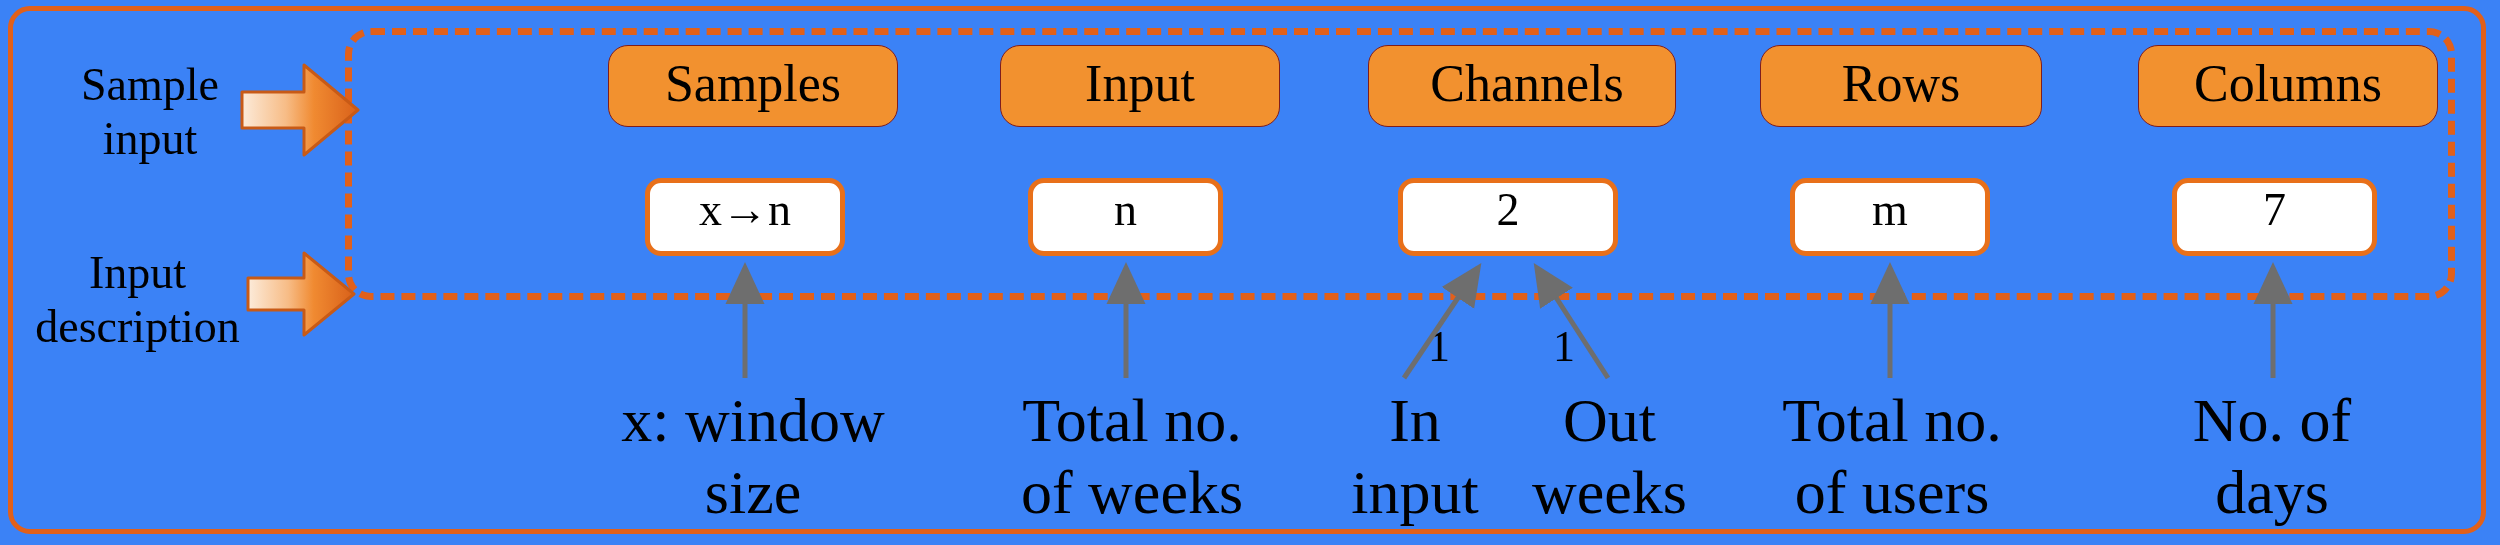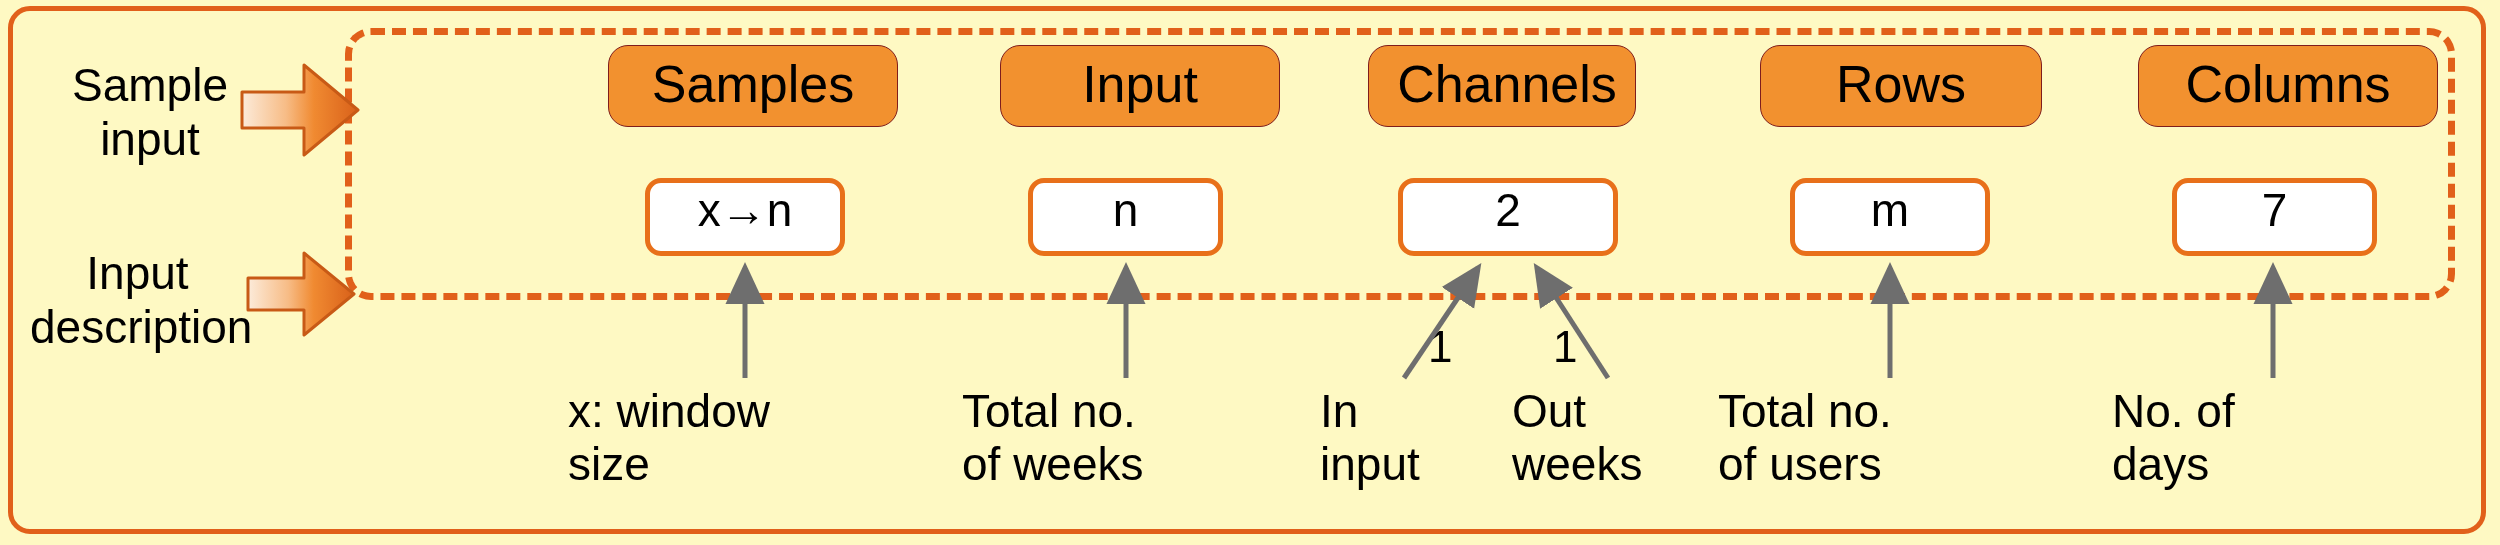--- a/index.html
+++ b/index.html
@@ -4,22 +4,22 @@
 <style>
   html, body {
     margin: 0;
     padding: 0;
     background: #ffffff;
   }
   #stage {
     position: relative;
     width: 2500px;
     height: 545px;
-    background: #fef9c3;
-    font-family: Liberation Sans, sans-serif;
+    background: #3b82f6;
+    font-family: Liberation Serif, serif;
     overflow: hidden;
   }
 
   
   .outer-frame {
     position: absolute;
     left: 8px;
     top: 6px;
     width: 2478px;
     height: 528px;
@@ -88,23 +88,23 @@
     justify-content: center;
     color: #000000;
     font-size: 46px;
     line-height: 1;
     padding-bottom: 14px;
   }
 
   
   .desc {
     position: absolute;
-    text-align: left;
-    color: #000000;
-    font-size: 46px;
+    text-align: center;
+    color: #000000;
+    font-size: 62px;
     line-height: 1.16;
     white-space: pre-line;
   }
 
   
   .conn-label {
     position: absolute;
     color: #000000;
     font-size: 44px;
     line-height: 1;
@@ -164,21 +164,21 @@
   <div class="head-box" style="left:608px; top:45px;  width:290px; height:82px;">Samples</div>
   <div class="val-box" style="left:645px; top:178px; width:200px; height:78px;">x→n</div>
   <div class="desc" style="left:568px; top:385px; width:370px;">x: window
 size</div>
 
   <div class="head-box" style="left:1000px; top:45px;  width:280px; height:82px;">Input</div>
   <div class="val-box" style="left:1028px; top:178px; width:195px; height:78px;">n</div>
   <div class="desc" style="left:962px; top:385px; width:340px;">Total no.
 of weeks</div>
 
-  <div class="head-box" style="left:1368px; top:45px;  width:268px; height:82px;padding-left:10px;">Channels</div>
+  <div class="head-box" style="left:1368px; top:45px;  width:308px; height:82px;padding-left:10px;">Channels</div>
   <div class="val-box" style="left:1398px; top:178px; width:220px; height:78px;">2</div>
 
   <div class="conn-label" style="left:1428px; top:325px;">1</div>
   <div class="conn-label" style="left:1553px; top:325px;">1</div>
 
   <div class="desc" style="left:1320px; top:385px; width:190px;">In
 input</div>
   <div class="desc" style="left:1512px; top:385px; width:195px;">Out
 weeks</div>
 

